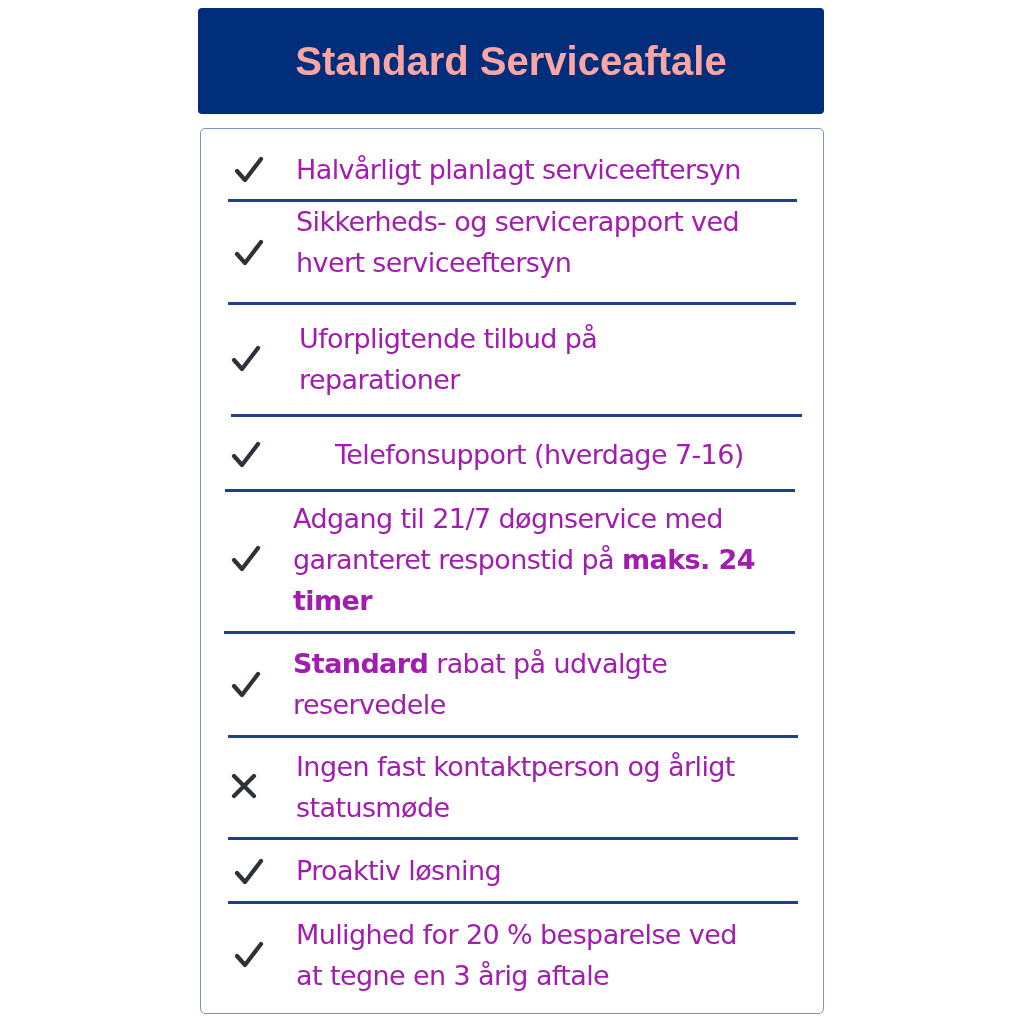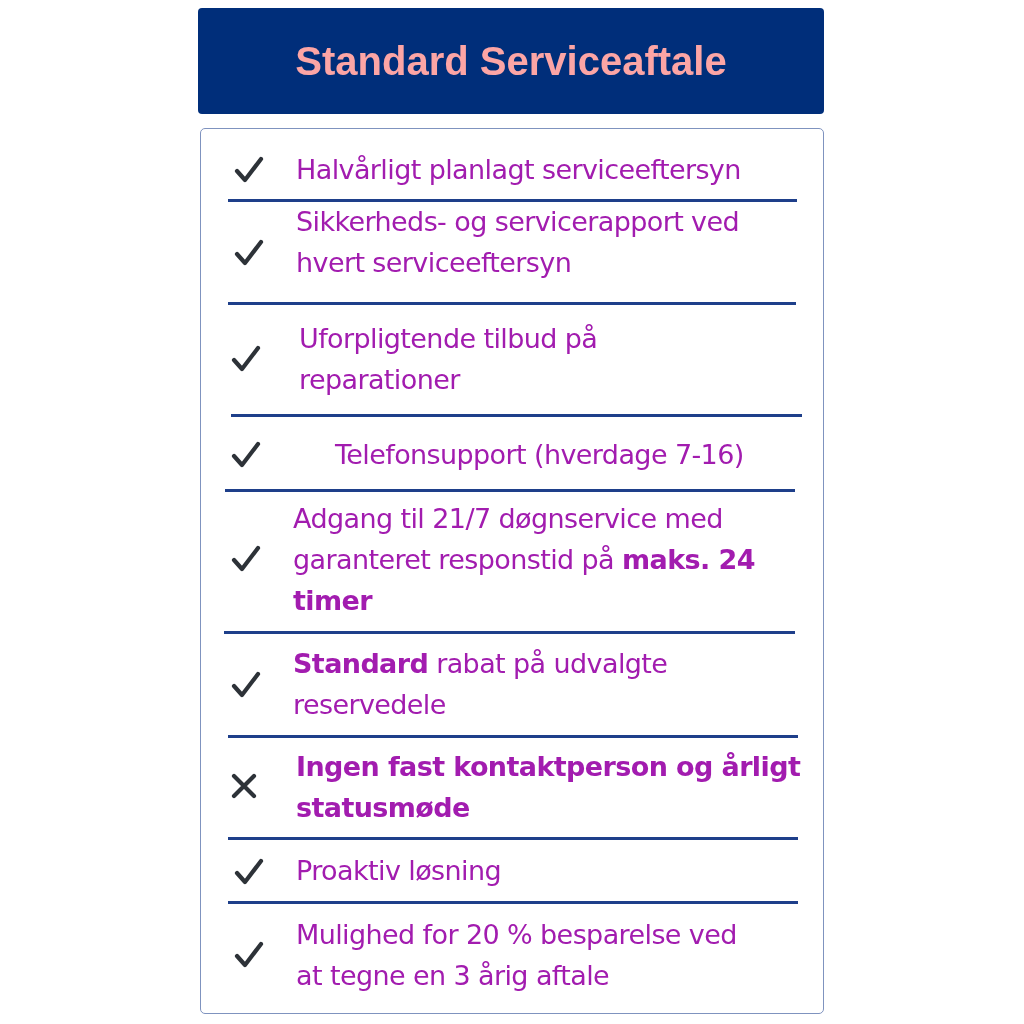--- a/index.html
+++ b/index.html
@@ -100,21 +100,21 @@
   <b>Standard</b><span> rabat på udvalgte</span><br>
   <span>reservedele</span>
 </div>
 <div class="divider" style="left:228px; top:735px; width:570px;"></div>
 
 <div class="icon" style="left:227px; top:769px;">
   <svg viewBox="0 0 34 34">
       <path d="M7 7 L27 27 M27 7 L7 27" fill="none" stroke="#2d3238" stroke-width="4.2" stroke-linecap="round"></path>
     </svg>
 </div>
-<div class="text" style="left:296px; top:746px;font-weight:bold;">
+<div class="text" style="left:296px; top:746px;">
   <span>Ingen fast kontaktperson og årligt</span><br>
   <span>statusmøde</span>
 </div>
 <div class="divider" style="left:228px; top:837px; width:570px;"></div>
 
 <div class="icon" style="left:232px; top:855px;">
   <svg viewBox="0 0 34 34">
       <path d="M5 18 L13 27 L29 6" fill="none" stroke="#2d3238" stroke-width="4.2" stroke-linecap="round" stroke-linejoin="round"></path>
     </svg>
 </div>

